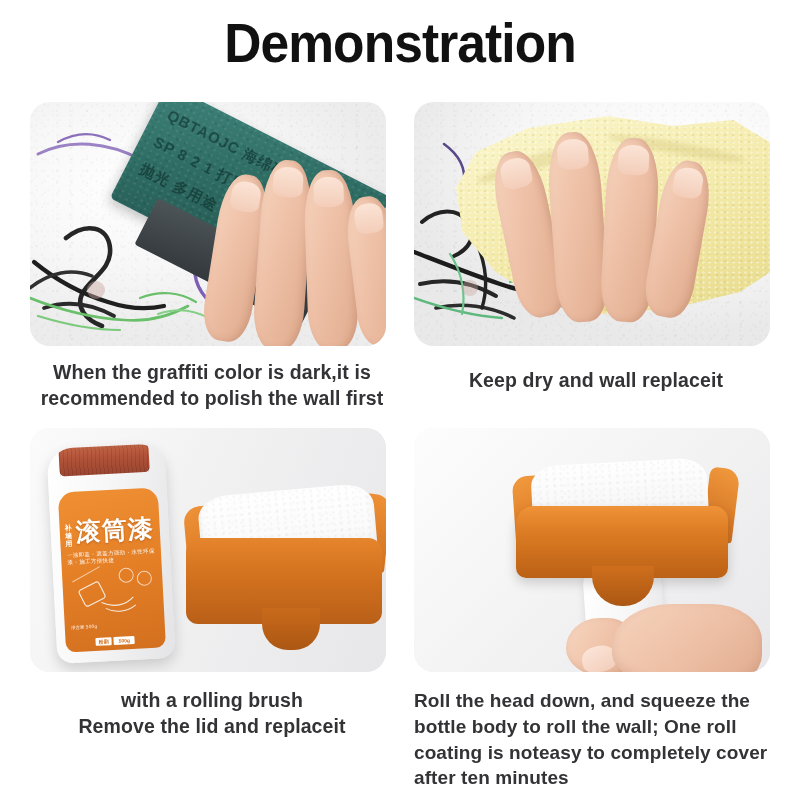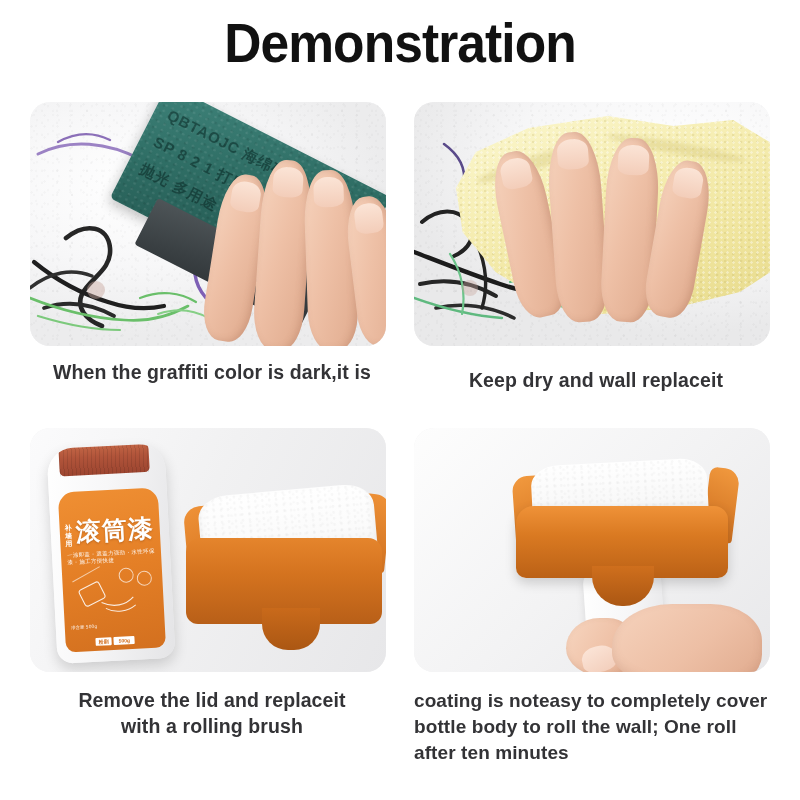--- a/index.html
+++ b/index.html
@@ -374,20 +374,21 @@
         <div class="finger" style="left:94px; top:18px; width:50px; height:180px; transform:rotate(-2deg);">
           <div class="nail"></div>
         </div>
         <div class="finger" style="left:140px;top:44px; width:46px; height:150px; transform:rotate(-7deg);">
           <div class="nail"></div>
         </div>
       </div>
     </div>
     <div class="caption center">
       <div>When the graffiti color is dark,it is</div>
+      <div>recommended to polish the wall first</div>
     </div>
   </div>
 
   <div class="cell cell-tr">
     <div class="photo">
       <div class="wall2"></div>
       <div class="wall-tex"></div>
 
       <svg class="scribble" width="356" height="244" viewBox="0 0 356 244">
         <path d="M30 42 C44 52, 52 66, 50 82" stroke="#5a4a8a" stroke-width="2.6"></path>
@@ -462,22 +463,22 @@
         <div class="roller-arm-l"></div>
         <div class="roller-arm-r"></div>
         <div class="roller-fab">
           <div class="fab-tex"></div>
         </div>
         <div class="roller-body"></div>
         <div class="roller-neck"></div>
       </div>
     </div>
     <div class="caption center cap-bl">
+      <div>with a rolling brush</div>
       <div>Remove the lid and replaceit</div>
-      <div>with a rolling brush</div>
     </div>
   </div>
 
   <div class="cell cell-br">
     <div class="photo">
       <div class="bg4"></div>
 
       <div class="bottle4"></div>
 
       <div class="r4">
@@ -491,19 +492,20 @@
       </div>
 
       <div class="hand4">
         <div class="thumb4">
           <div class="thumbnail4"></div>
         </div>
         <div class="palm4"></div>
       </div>
     </div>
     <div class="caption left cap-br">
+      <div>Roll the head down, and squeeze the</div>
+      <div>bottle body to roll the wall; One roll</div>
       <div>coating is noteasy to completely cover</div>
-      <div>bottle body to roll the wall; One roll</div>
       <div>after ten minutes</div>
     </div>
   </div>
 
 </div>
 
 </body></html>

